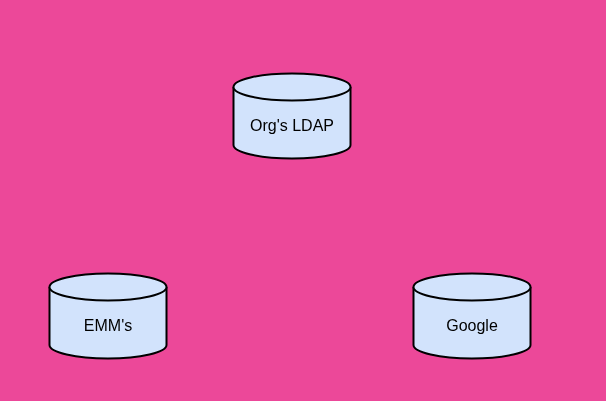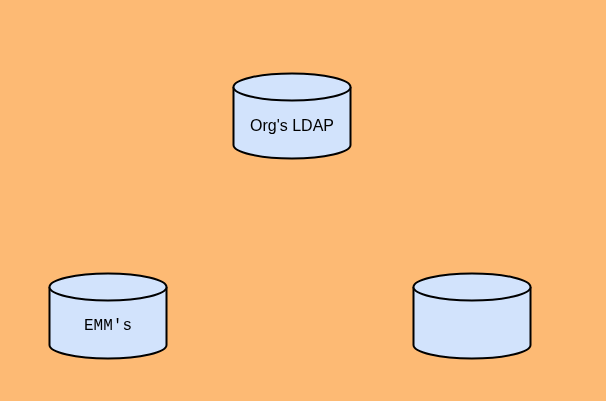--- a/index.html
+++ b/index.html
@@ -46,42 +46,45 @@
     text-align: center;
     color: #000000;
     font-size: 16px;
     line-height: 26px;
     white-space: nowrap;
   }
 </style>
 </head>
 <body>
 
-<div class="diagram" style="background: #fdba74;">
+<div class="diagram" style="background: #ec4899;">
 
   <div class="node" style="left:232px; top:72px; width:120px; height:88px;">
     <svg width="120" height="88" viewBox="0 0 120 88">
       <path class="cyl-body" d="M 1.5 15 L 1.5 73 A 58.5 13.5 0 0 0 118.5 73 L 118.5 15" style="fill: rgb(210, 227, 252); stroke: rgb(0, 0, 0);"></path>
       <ellipse class="cyl-top" cx="60" cy="15" rx="58.5" ry="13.5" style="fill: rgb(210, 227, 252); stroke: rgb(0, 0, 0);"></ellipse>
     </svg>
     <div class="label" style="color: rgb(0, 0, 0);">
       <div>Org's LDAP</div>
     </div>
   </div>
 
-  <div class="node" style="left:48px; top:272px; width:120px; height:88px;font-family:Liberation Mono, monospace;">
+  <div class="node" style="left:48px; top:272px; width:120px; height:88px;">
     <svg width="120" height="88" viewBox="0 0 120 88">
       <path class="cyl-body" d="M 1.5 15 L 1.5 73 A 58.5 13.5 0 0 0 118.5 73 L 118.5 15" style="fill: rgb(210, 227, 252); stroke: rgb(0, 0, 0);"></path>
       <ellipse class="cyl-top" cx="60" cy="15" rx="58.5" ry="13.5" style="fill: rgb(210, 227, 252); stroke: rgb(0, 0, 0);"></ellipse>
     </svg>
     <div class="label" style="color: rgb(0, 0, 0);">
       <div>EMM's</div>
     </div>
   </div>
 
   <div class="node" style="left:412px; top:272px; width:120px; height:88px;">
     <svg width="120" height="88" viewBox="0 0 120 88">
       <path class="cyl-body" d="M 1.5 15 L 1.5 73 A 58.5 13.5 0 0 0 118.5 73 L 118.5 15" style="fill: rgb(210, 227, 252); stroke: rgb(0, 0, 0);"></path>
       <ellipse class="cyl-top" cx="60" cy="15" rx="58.5" ry="13.5" style="fill: rgb(210, 227, 252); stroke: rgb(0, 0, 0);"></ellipse>
     </svg>
+    <div class="label" style="color: rgb(0, 0, 0);">
+      <div>Google</div>
+    </div>
   </div>
 
 </div>
 
 </body></html>

